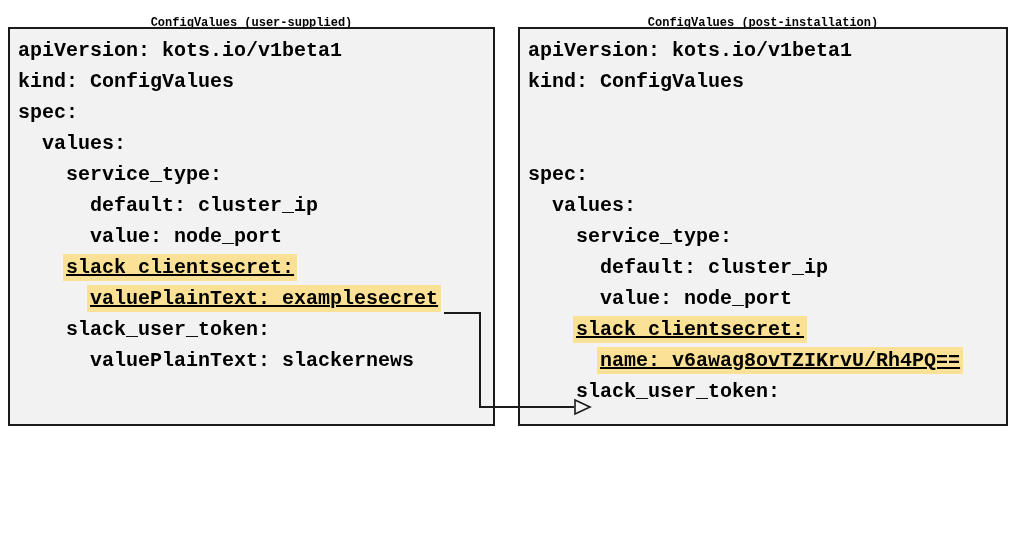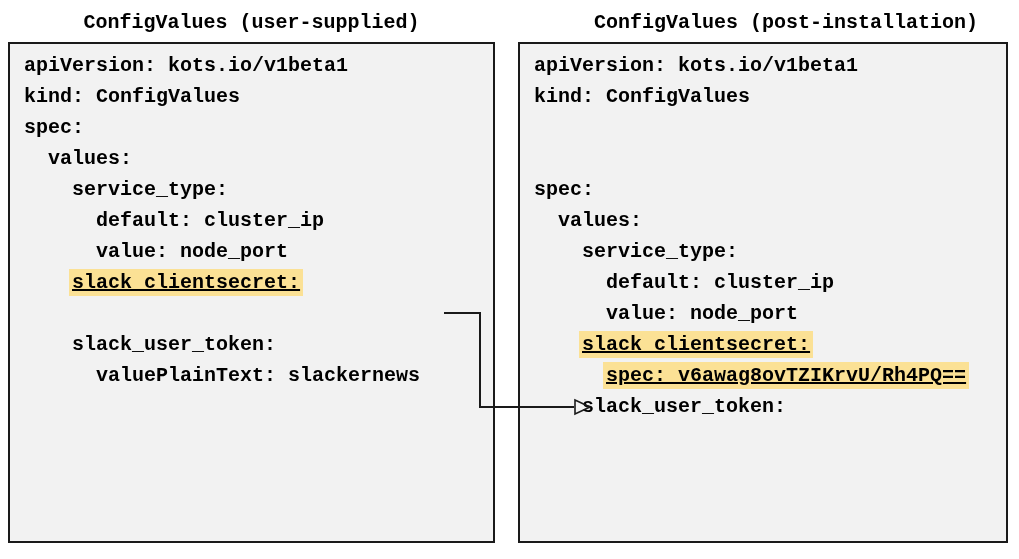--- a/index.html
+++ b/index.html
@@ -11,33 +11,34 @@
     font-weight: bold;
     color: #000000;
     overflow: hidden;
   }
   .title {
     position: absolute;
     top: 10px;
     height: 26px;
     line-height: 26px;
     text-align: center;
-    font-size: 20px;
+    font-size: 12px;
     letter-spacing: 0;
+    text-decoration: underline;
   }
   .title-left  { left: 8px;  width: 487px; }
-  .title-right { left: 488px; width: 490px; text-align: right; }
+  .title-right { left: 518px; width: 490px; }
   .panel {
     position: absolute;
-    top: 42px;
-    height: 501px;
+    top: 27px;
+    height: 399px;
     box-sizing: border-box;
     background: var(--panel-bg, #f2f2f2);
     border: 2px solid var(--border, #1a1a1a);
-    padding: 6px 6px 6px 14px;
+    padding: 6px 6px 6px 8px;
   }
   .panel-left  { left: 8px;  width: 487px; }
   .panel-right { left: 518px; width: 490px; }
   .code-line {
     height: 31px;
     line-height: 31px;
     font-size: 20px;
     white-space: pre;
   }
   .hl {
@@ -62,37 +63,37 @@
 
 <div class="panel panel-left">
     <div class="code-line"><span></span><span>apiVersion: kots.io/v1beta1</span></div>
     <div class="code-line"><span></span><span>kind: ConfigValues</span></div>
     <div class="code-line"><span></span><span>spec:</span></div>
     <div class="code-line"><span>  </span><span>values:</span></div>
     <div class="code-line"><span>    </span><span>service_type:</span></div>
     <div class="code-line"><span>      </span><span>default: cluster_ip</span></div>
     <div class="code-line"><span>      </span><span>value: node_port</span></div>
     <div class="code-line"><span>    </span><span class="hl">slack_clientsecret:</span></div>
-    <div class="code-line"><span>      </span></div>
+    <div class="code-line"><span>      </span><span class="hl">valuePlainText: examplesecret</span></div>
     <div class="code-line"><span>    </span><span>slack_user_token:</span></div>
     <div class="code-line"><span>      </span><span>valuePlainText: slackernews</span></div>
   </div>
 
 <div class="panel panel-right">
     <div class="code-line"><span></span><span>apiVersion: kots.io/v1beta1</span></div>
     <div class="code-line"><span></span><span>kind: ConfigValues</span></div>
     <div class="code-line"><span>  </span></div>
     <div class="code-line"><span>  </span></div>
     <div class="code-line"><span></span><span>spec:</span></div>
     <div class="code-line"><span>  </span><span>values:</span></div>
     <div class="code-line"><span>    </span><span>service_type:</span></div>
     <div class="code-line"><span>      </span><span>default: cluster_ip</span></div>
     <div class="code-line"><span>      </span><span>value: node_port</span></div>
     <div class="code-line"><span>    </span><span class="hl">slack_clientsecret:</span></div>
-    <div class="code-line"><span>      </span><span class="hl">spec: v6awag8ovTZIKrvU/Rh4PQ==</span></div>
+    <div class="code-line"><span>      </span><span class="hl">name: v6awag8ovTZIKrvU/Rh4PQ==</span></div>
     <div class="code-line"><span>    </span><span>slack_user_token:</span></div>
     <div class="code-line"><span>      </span></div>
   </div>
 
 <svg class="arrow-overlay" viewBox="0 0 1019 559" xmlns="http://www.w3.org/2000/svg">
   <path d="M444 313 H480 V407 H574" fill="none" stroke="#1a1a1a" stroke-width="2"></path>
   <polygon points="575,400 590,407 575,414" fill="none" stroke="#1a1a1a" stroke-width="1.6"></polygon>
 </svg>
 
 </body></html>

